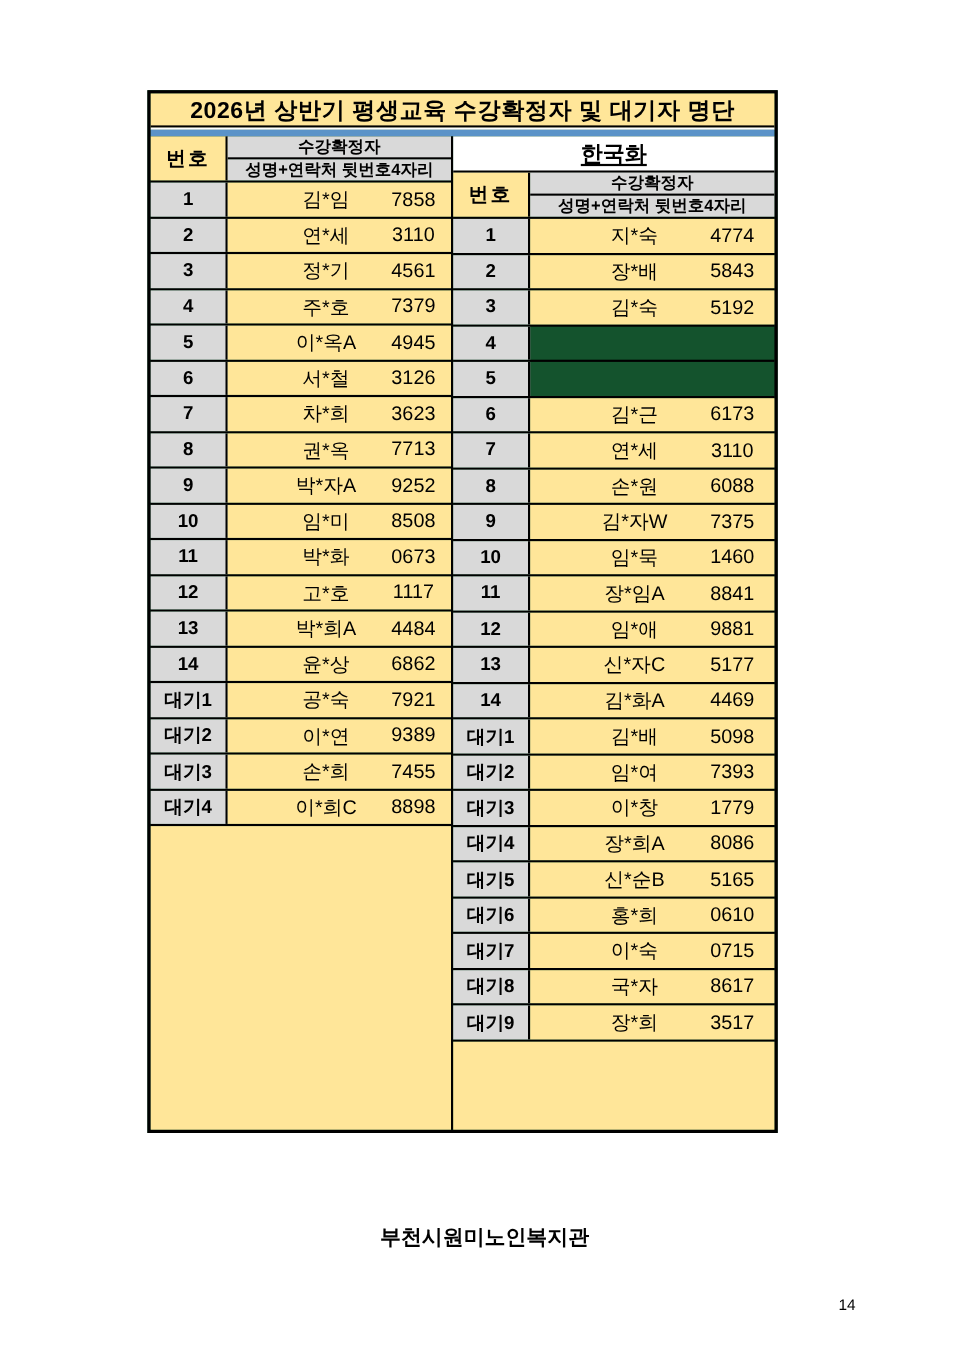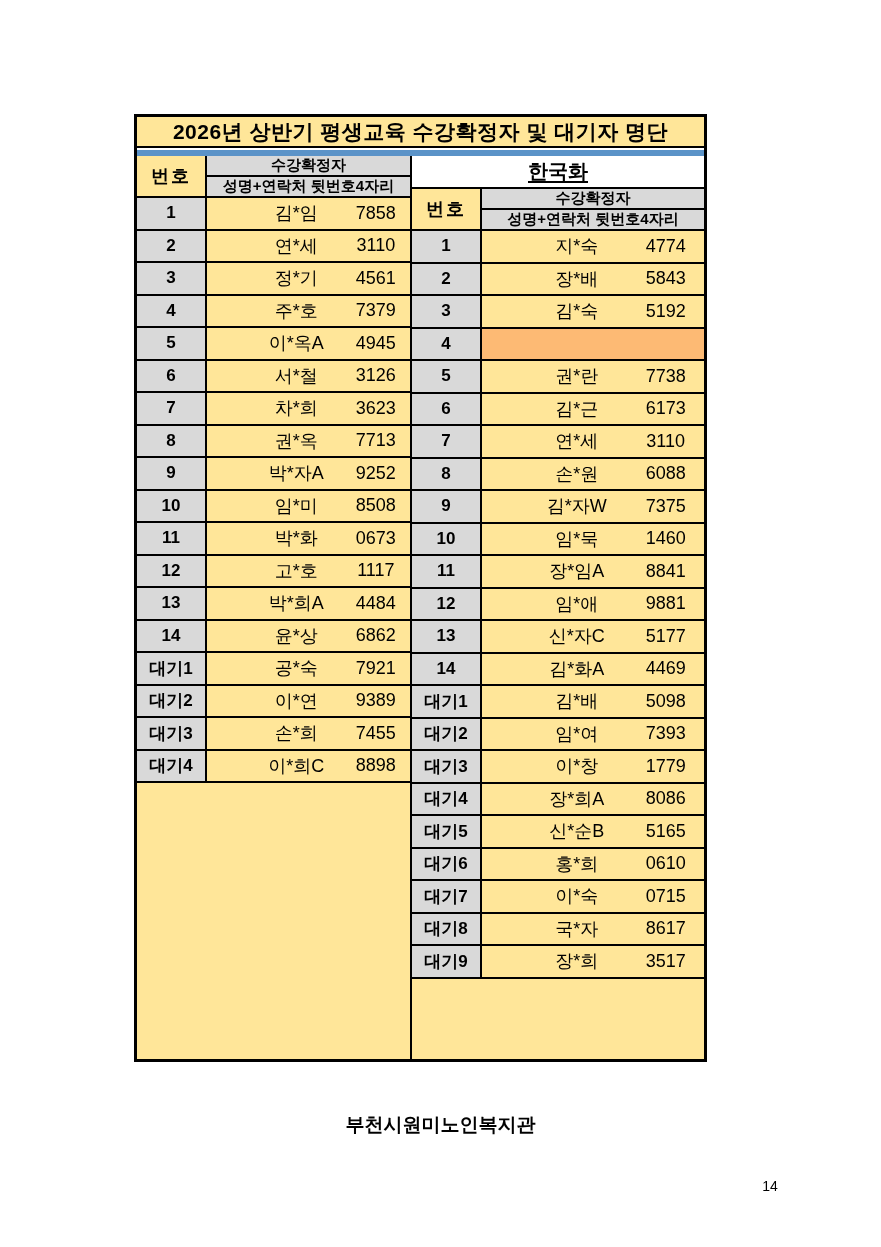--- a/index.html
+++ b/index.html
@@ -15,22 +15,21 @@
   .doc-table {
     position: absolute;
     left: 134px;
     top: 82px;
     width: 573px;
     height: 948px;
     border: 3px solid #000000;
     box-sizing: border-box;
     display: flex;
     flex-direction: column;
-    background: #fdba74;
-    margin-top: 32px;
+    background: #14532d;
   }
   .title-row {
     height: 31px;
     background: #FFE699;
     border-bottom: 2px solid #000000;
     box-sizing: border-box;
     display: flex;
     align-items: center;
     justify-content: center;
     font-size: 21px;
@@ -330,24 +329,20 @@
               <div class="data-cell">
                 <span class="name-span">김*숙</span>
                 <span class="phone-span">5192</span>
               </div>
             </div>
             <div class="data-row">
               <div class="no-cell">4</div>
             </div>
             <div class="data-row">
               <div class="no-cell">5</div>
-              <div class="data-cell">
-                <span class="name-span">권*란</span>
-                <span class="phone-span">7738</span>
-              </div>
             </div>
             <div class="data-row">
               <div class="no-cell">6</div>
               <div class="data-cell">
                 <span class="name-span">김*근</span>
                 <span class="phone-span">6173</span>
               </div>
             </div>
             <div class="data-row">
               <div class="no-cell">7</div>

